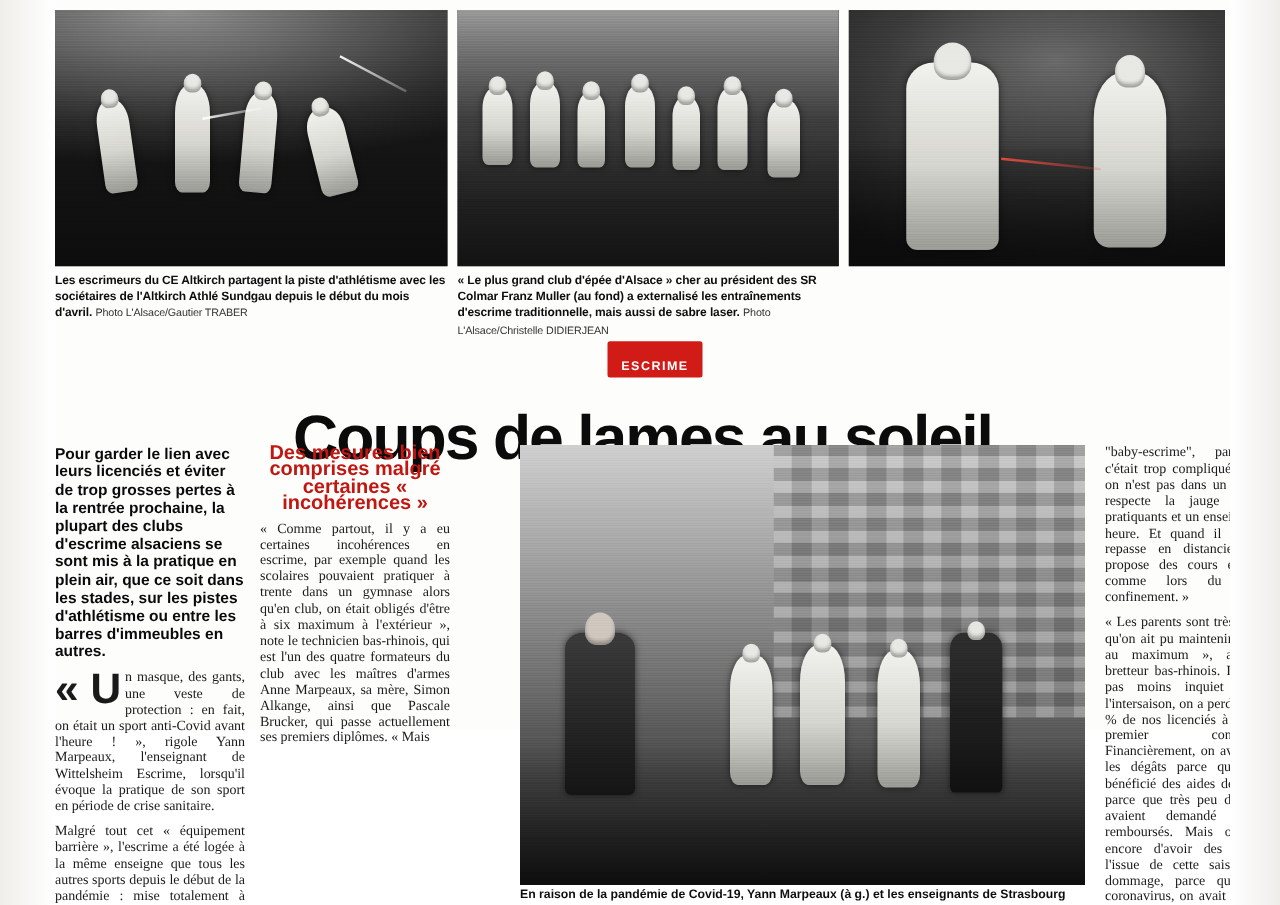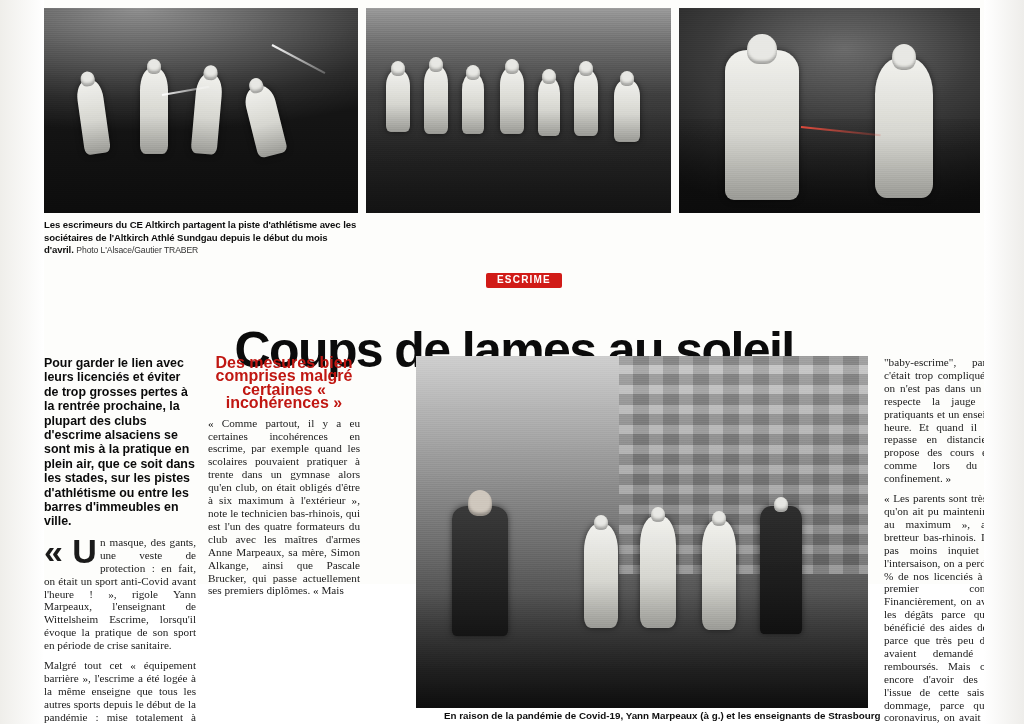--- a/index.html
+++ b/index.html
@@ -124,21 +124,21 @@
   .rubric {
     position: absolute;
     left: 486px;
     top: 273px;
     background: #d11b17;
     color: #ffffff;
     font-family: "Liberation Sans", sans-serif;
     font-weight: 700;
     font-size: 10px;
     letter-spacing: 1.2px;
-    padding: 1px 11px 3px 11px;
+    padding: 15px 11px 3px 11px;
     border-radius: 2px;
     text-align: center;
   }
   .headline {
     position: absolute;
     left: 44px;
     top: 286px;
     width: 940px;
     text-align: center;
     font-family: "Liberation Sans", sans-serif;
@@ -231,21 +231,20 @@
   .mid-cap {
     position: absolute;
     left: 372px;
     top: 354px;
     width: 452px;
     font-family: "Liberation Sans", sans-serif;
     font-weight: 700;
     font-size: 9.8px;
     line-height: 12.4px;
     color: #0e0e0e;
-    margin-left: 28px;
   }
 
   .edge-fade-left {
     position: absolute;
     left: 0; top: 0; width: 44px; height: 724px;
     background: linear-gradient(90deg, #efeeea 0%, #ffffff 100%);
   }
   .edge-fade-right {
     position: absolute;
     right: 0; top: 0; width: 40px; height: 724px;
@@ -318,30 +317,34 @@
       <div class="blade" style="left:122px; top:118px; width:80px; transform:rotate(6deg); background:linear-gradient(90deg,#e04a3c,rgba(224,74,60,0.2));"></div>
       <div class="grain"></div>
     </div>
   </div>
 
   <div class="cap-row">
     <div class="cap c1">
       <span>Les escrimeurs du CE Altkirch partagent la piste d'athlétisme avec les sociétaires de l'Altkirch Athlé Sundgau depuis le début du mois d'avril.</span>
       <span class="credit">Photo L'Alsace/Gautier TRABER</span>
     </div>
+    <div class="cap c3">
+      <span>« Le plus grand club d'épée d'Alsace » cher au président des SR Colmar Franz Muller (au fond) a externalisé les entraînements d'escrime traditionnelle, mais aussi de sabre laser.</span>
+      <span class="credit">Photo L'Alsace/Christelle DIDIERJEAN</span>
+    </div>
   </div>
 
   <div class="rubric">ESCRIME</div>
 
   <h1 class="headline">Coups de lames au soleil</h1>
 
   <div class="cols">
 
     <div class="col c1">
-      <p class="lead">Pour garder le lien avec leurs licenciés et éviter de trop grosses pertes à la rentrée prochaine, la plupart des clubs d'escrime alsaciens se sont mis à la pratique en plein air, que ce soit dans les stades, sur les pistes d'athlétisme ou entre les barres d'immeubles en ville.</p>
+      <p class="lead">Pour garder le lien avec leurs licenciés et éviter de trop grosses pertes à la rentrée prochaine, la plupart des clubs d'escrime alsaciens se sont mis à la pratique en plein air, que ce soit dans les stades, sur les pistes d'athlétisme ou entre les barres d'immeubles en autres.</p>
       <p class="dropcap-para">
         <span class="dropcap">«&nbsp;U</span><span>n masque, des gants, une veste de protection : en fait, on était un sport anti-Covid avant l'heure ! », rigole Yann Marpeaux, l'enseignant de Wittelsheim Escrime, lorsqu'il évoque la pratique de son sport en période de crise sanitaire.</span>
       </p>
       <p>Malgré tout cet « équipement barrière », l'escrime a été logée à la même enseigne que tous les autres sports depuis le début de la pandémie : mise totalement à l'arrêt en mars 2020 pendant le premier</p>
     </div>
 
     <div class="col c2">
       <p class="subhead">Des mesures bien comprises malgré certaines « incohérences »</p>
       <p>« Comme partout, il y a eu certaines incohérences en escrime, par exemple quand les scolaires pouvaient pratiquer à trente dans un gymnase alors qu'en club, on était obligés d'être à six maximum à l'extérieur », note le technicien bas-rhinois, qui est l'un des quatre formateurs du club avec les maîtres d'armes Anne Marpeaux, sa mère, Simon Alkange, ainsi que Pascale Brucker, qui passe actuellement ses premiers diplômes. « Mais</p>
     </div>

